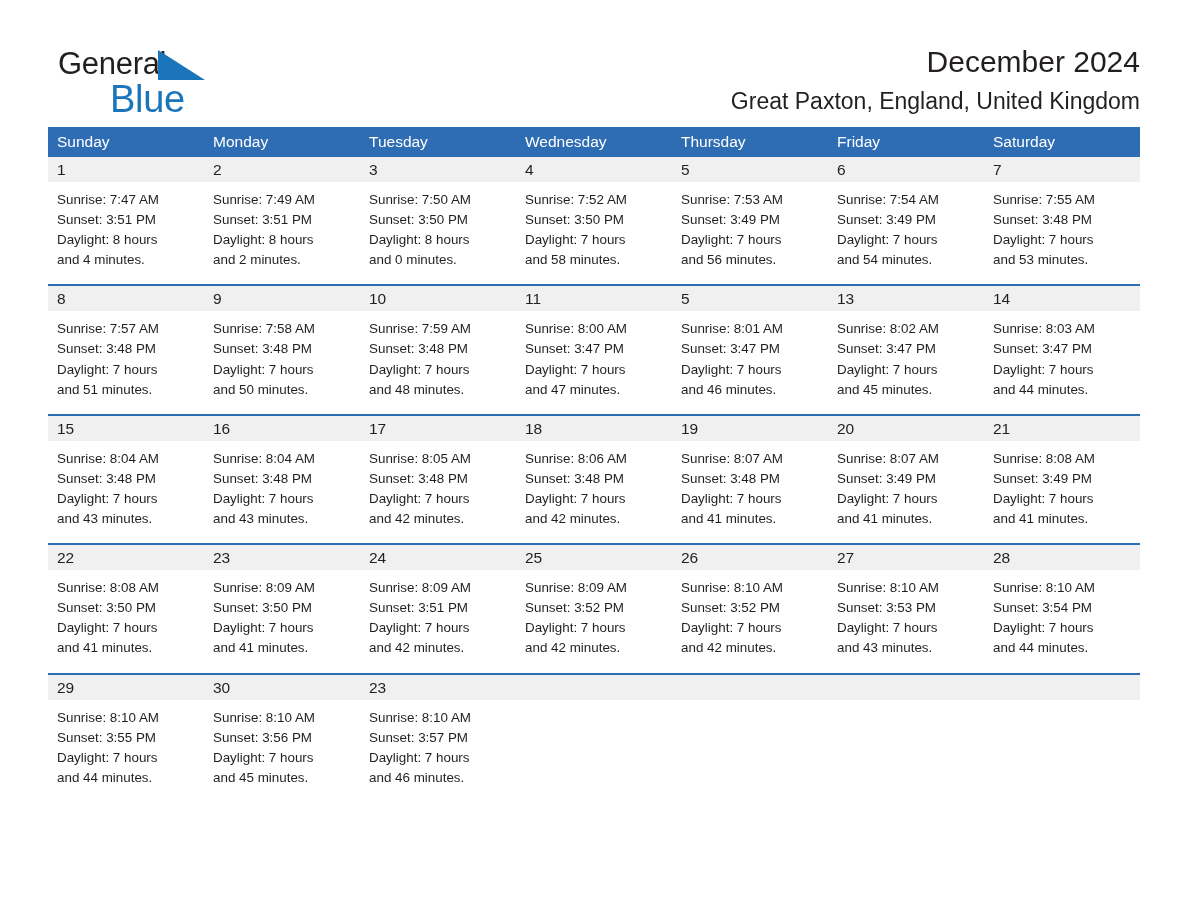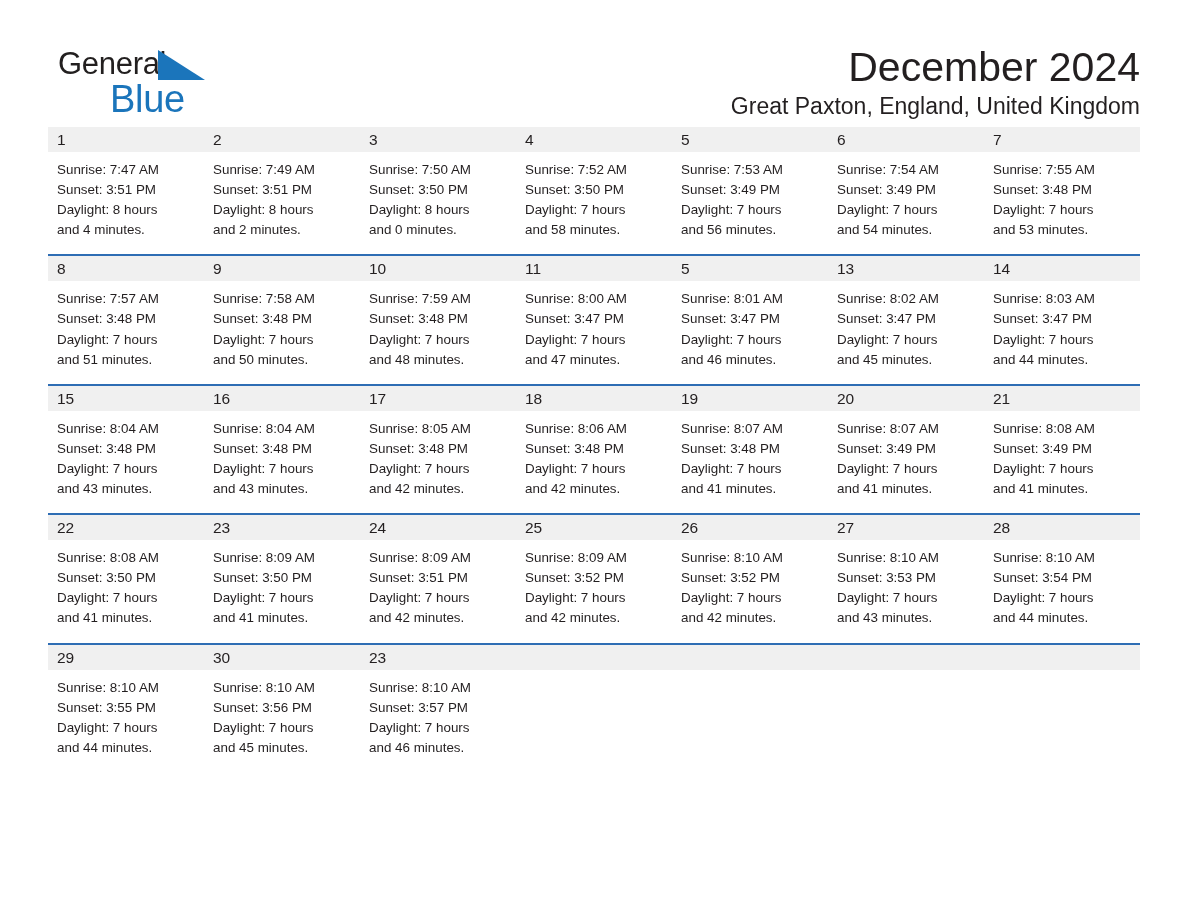--- a/index.html
+++ b/index.html
@@ -62,32 +62,32 @@
     font-size: 38px;
     color: #1b75bb;
     letter-spacing: -0.3px;
     font-family: "Liberation Sans", sans-serif;
   }
 
   .titles {
     text-align: right;
   }
   .cal-title {
-    font-size: 41px;
+    font-size: 30px;
     font-weight: normal;
     color: #231f20;
     margin: 0;
     line-height: 1.05;
     letter-spacing: 0px;
   }
   .cal-subtitle {
     font-size: 23px;
     font-weight: normal;
     color: #231f20;
-    margin: 5px 0 0 0;
+    margin: 11px 0 0 0;
     line-height: 1.1;
   }
 
   
   .calendar {
     margin-top: 17px;
     width: 1092px;
   }
   .weekdays {
     display: grid;
@@ -156,20 +156,29 @@
       <span class="logo-row2">Blue</span>
     </div>
 
     <div class="titles">
       <h1 class="cal-title">December 2024</h1>
       <h2 class="cal-subtitle">Great Paxton, England, United Kingdom</h2>
     </div>
   </div>
 
   <div class="calendar">
+    <div class="weekdays">
+      <div class="weekday">Sunday</div>
+      <div class="weekday">Monday</div>
+      <div class="weekday">Tuesday</div>
+      <div class="weekday">Wednesday</div>
+      <div class="weekday">Thursday</div>
+      <div class="weekday">Friday</div>
+      <div class="weekday">Saturday</div>
+    </div>
 
     <div id="weeks-container">
         <div class="week">
           <div class="week-days">
             <div class="daycell">
               <div class="daynum-band">
                 <span class="daynum">1</span>
               </div>
               <div class="daylines">
                 <div class="dayline">Sunrise: 7:47 AM</div>

